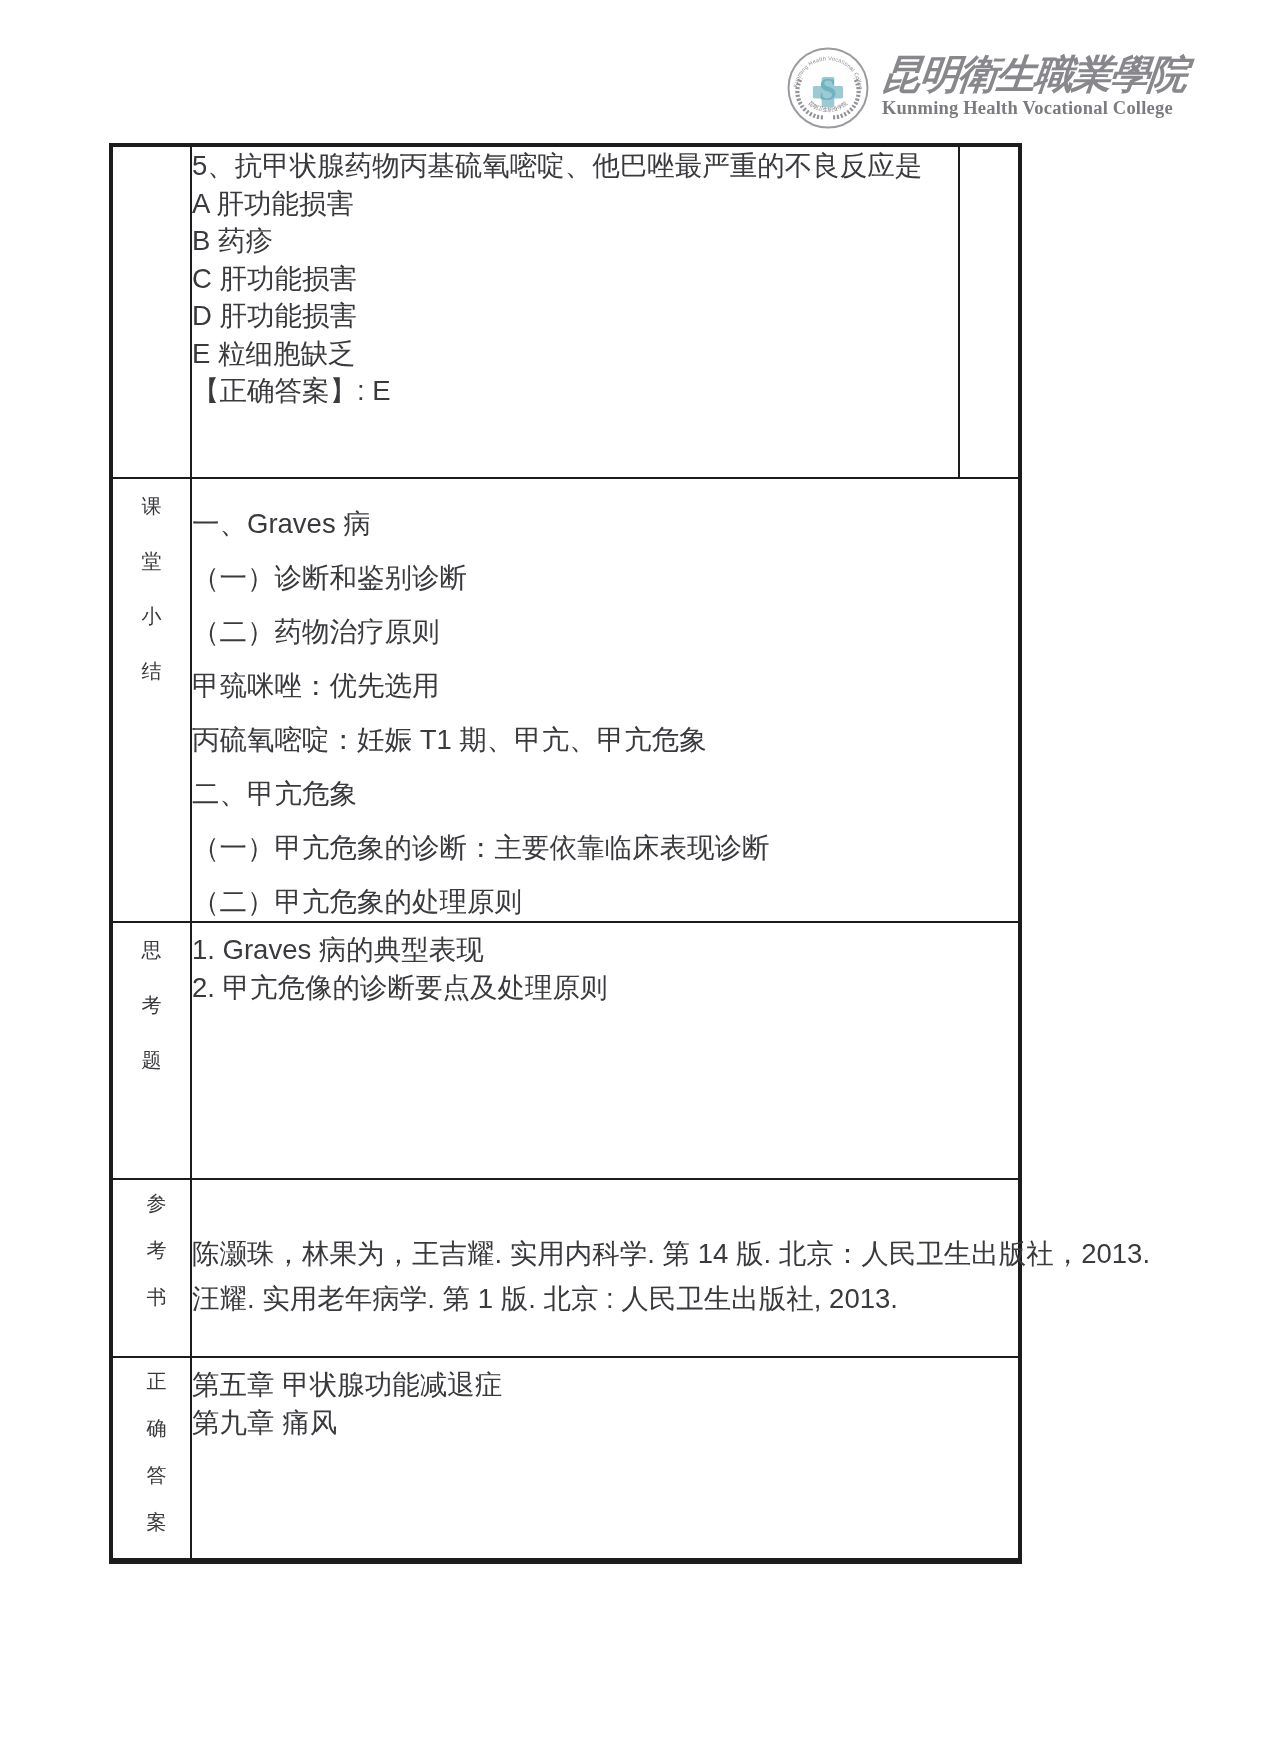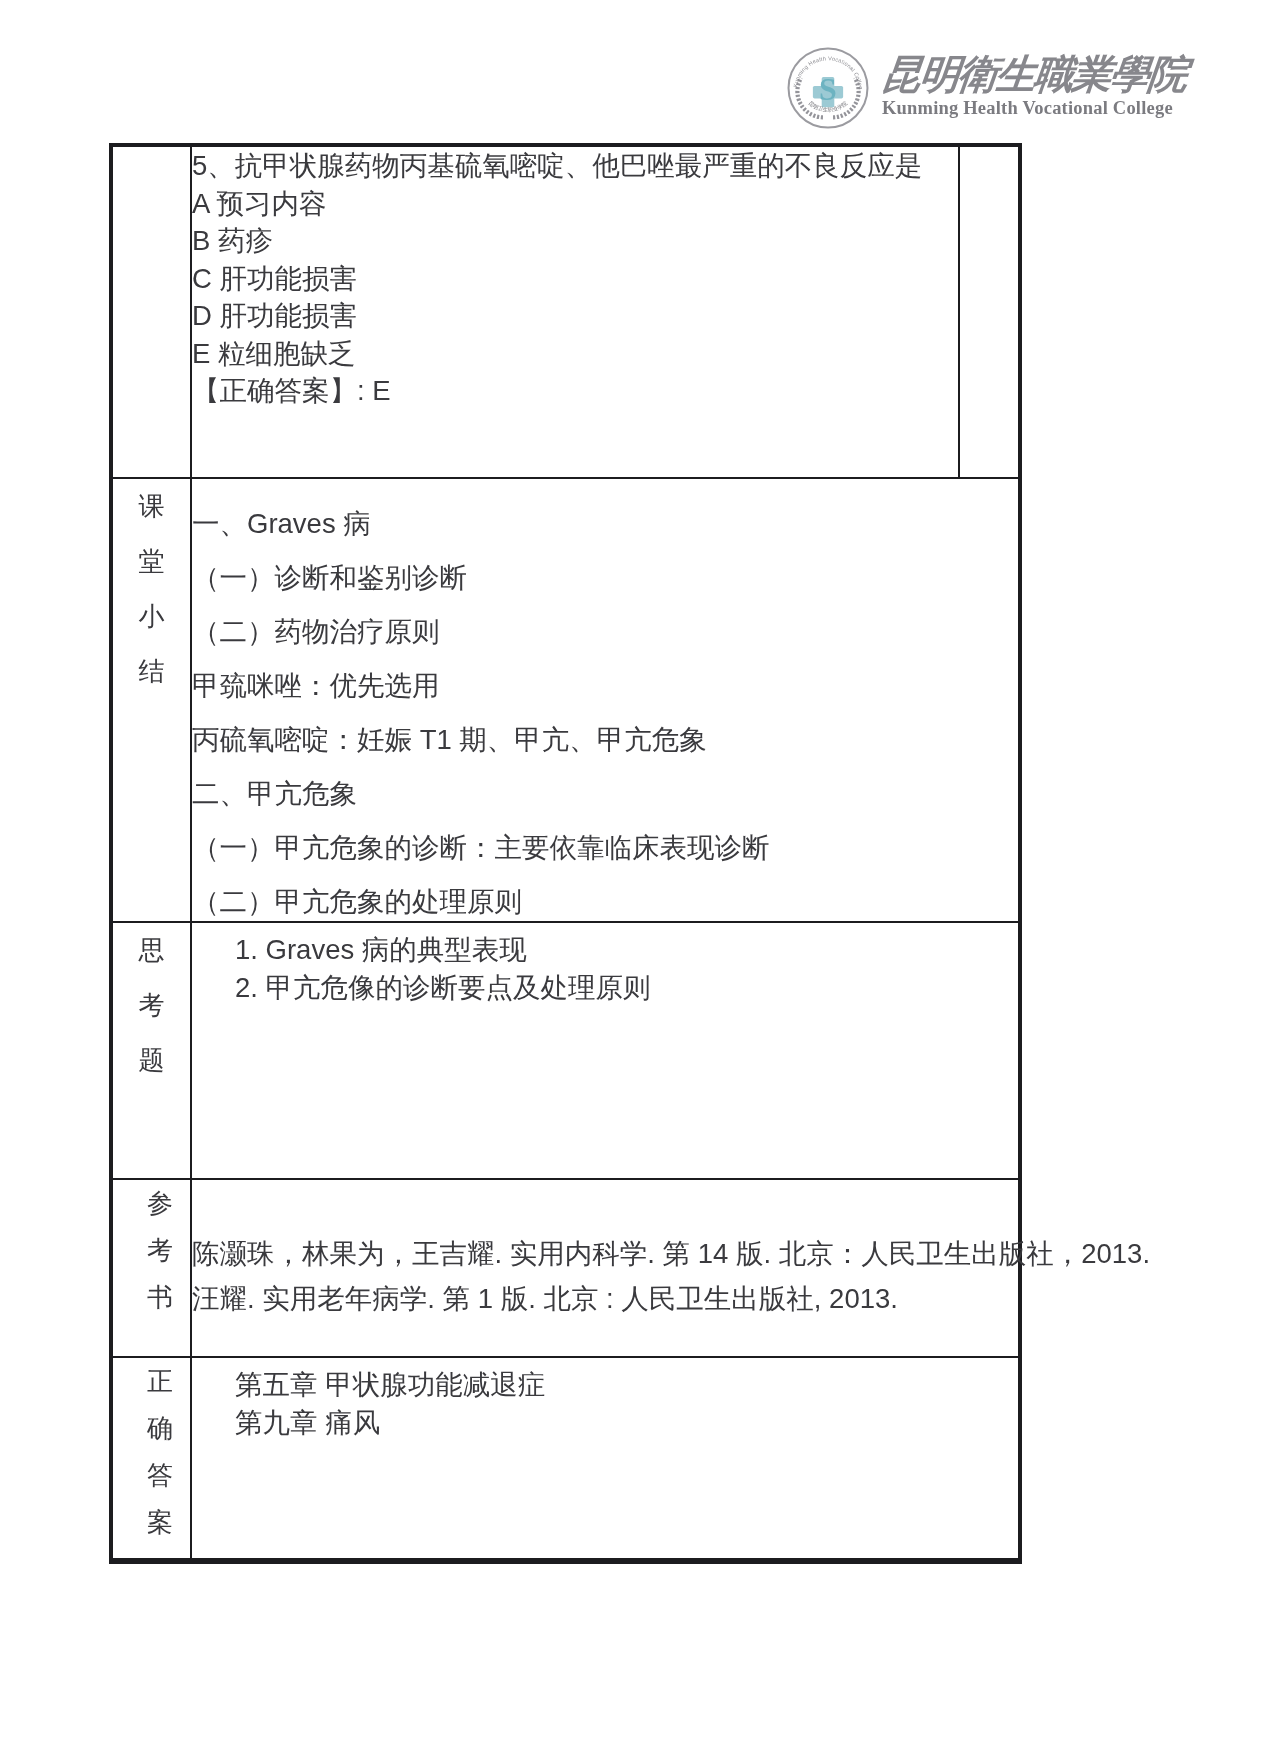--- a/index.html
+++ b/index.html
@@ -28,35 +28,35 @@
     border-collapse:collapse;table-layout:fixed;width:911px;
   }
   table.lesson td{
     border:2px solid #1c1c1f;
     padding:0;vertical-align:top;
   }
   table.lesson{border:4px solid #1c1c1f;border-bottom-width:6px;}
   td.label-cell{vertical-align:middle;text-align:center;}
   .vlabel{
     width:1.15em;margin:0 auto;word-break:break-all;
-    font-size:26px;line-height:55px;color:#3a3a3e;text-align:center;
+    font-size:20px;line-height:55px;color:#3a3a3e;text-align:center;
   }
   .vlabel.tight{line-height:47px;margin-left:32px;}
   td.content{padding:6px 10px 0 12px;}
   p.line{margin:0;font-size:27.5px;line-height:37.5px;white-space:nowrap;}
   .r1 td{height:330px;margin-top:9px;}
   .r2 td{height:383px;}
   .r3 td{height:247px;}
   .r4 td{height:160px;}
   .r5 td{height:192px;}
   .r2 td.content{padding-top:10px;}
   .r2 p.line{line-height:38px;margin-top:16px;}
   .r4 td.content{vertical-align:middle;padding-top:16px;}
   .r4 p.line{line-height:45px;}
-  .r3 td.content,.r5 td.content{padding-top:8px;padding-left:43px;}
+  .r3 td.content,.r5 td.content{padding-top:8px;}
 </style>
 </head>
 <body>
 
 <header class="logo">
   <svg class="seal" viewBox="0 0 100 100" aria-hidden="true">
     <circle cx="50" cy="50" r="47" fill="#ffffff" stroke="#9b9ba0" stroke-width="2.4"></circle>
     <path id="sealTopArc" d="M 13 54 A 37 37 0 0 1 87 54" fill="none"></path>
     <path id="sealBotArc" d="M 19 58 A 34 34 0 0 0 81 58" fill="none"></path>
     <path d="M 44 85 A 31 31 0 0 1 18 38" stroke="#94949a" stroke-width="5" fill="none" stroke-dasharray="2.6 2"></path>
@@ -82,21 +82,21 @@
       <col style="width:80px">
       <col style="width:768px">
       <col style="width:61px">
     </colgroup>
 
   <tbody>
       <tr class="r1">
     <td class="label-cell"></td>
     <td class="content">
       <p class="line">5、抗甲状腺药物丙基硫氧嘧啶、他巴唑最严重的不良反应是</p>
-      <p class="line">A 预习内容</p>
+      <p class="line">A 肝功能损害</p>
       <p class="line">B 药疹</p>
       <p class="line">C 肝功能损害</p>
       <p class="line">D 肝功能损害</p>
       <p class="line">E 粒细胞缺乏</p>
       <p class="line">【正确答案】: E</p>
     </td>
     <td></td>
   </tr>
 
   <tr class="r2">

